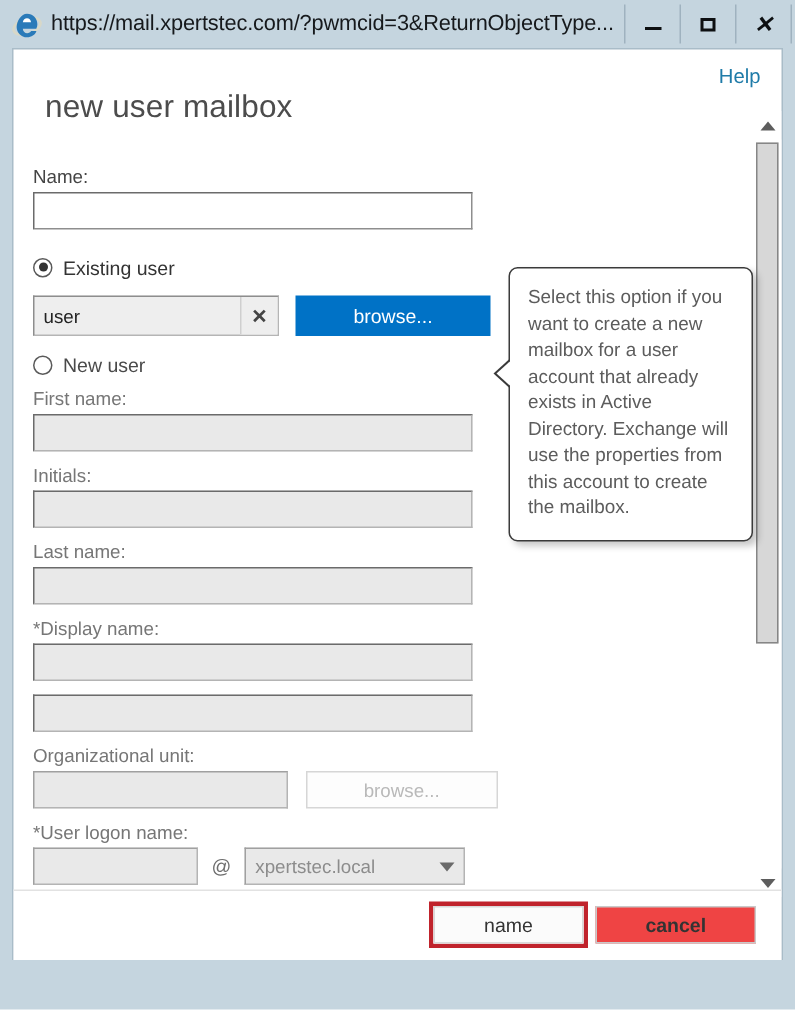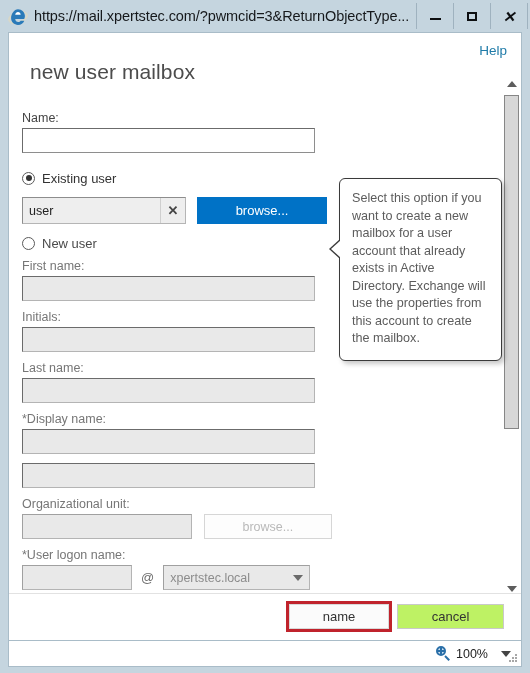--- a/index.html
+++ b/index.html
@@ -430,27 +430,28 @@
     font-size: 13px;
     color: #333;
     cursor: pointer;
   }
   .btn-cancel {
     position: absolute;
     left: 388px;
     top: 10px;
     width: 107px;
     height: 25px;
-    background: #bef264;
+    background: #ef4444;
     border: 1px solid #c9c9c9;
     box-sizing: border-box;
     font-family: "Liberation Sans", sans-serif;
     font-size: 13px;
     color: #333;
     cursor: pointer;
+    font-weight: bold;
   }
 
   
   .statusbar {
     position: absolute;
     left: 8px;
     top: 640px;
     width: 514px;
     height: 27px;
     background: #ffffff;
@@ -653,34 +654,14 @@
 
     <div class="buttonbar">
       <div class="btn-save-wrap">
         <button class="btn-save">name</button>
       </div>
       <button class="btn-cancel">cancel</button>
     </div>
 
   </div>
 
-  <div class="statusbar">
-    <span class="zoom-group">
-      <span class="zoom-icon">
-        <i class="lens"></i>
-          <i class="plus-h"></i>
-          <i class="plus-v"></i>
-          <i class="handle"></i>
-      </span>
-      <span class="zoom-val">100%</span>
-      <i class="zoom-chev"></i>
-    </span>
-    <span class="grip">
-      <i style="left:7px;top:0"></i>
-      <i style="left:4px;top:3px"></i>
-        <i style="left:7px;top:3px"></i>
-      <i style="left:1px;top:6px"></i>
-        <i style="left:4px;top:6px"></i>
-        <i style="left:7px;top:6px"></i>
-    </span>
-  </div>
 
 </div>
 
 </body></html>

